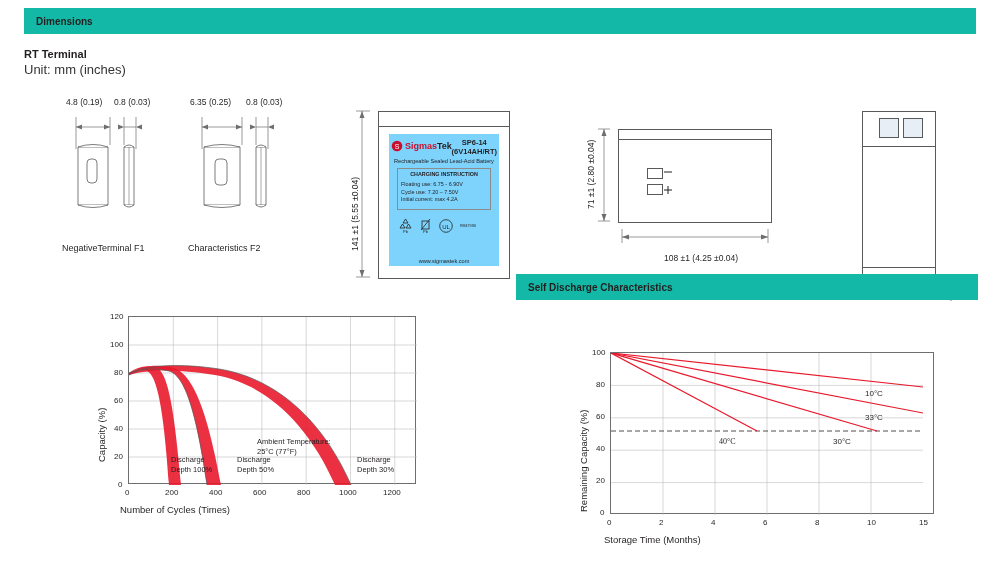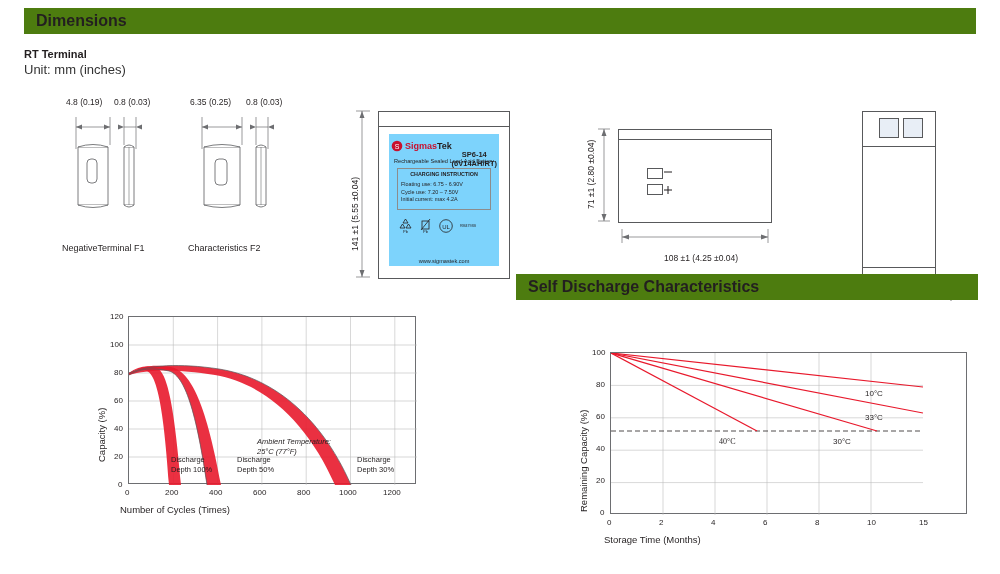--- a/index.html
+++ b/index.html
@@ -5,25 +5,25 @@
   html,body{margin:0;padding:0;}
   body{
     width:1000px;height:574px;
     background:#ffffff;
     font-family:"Liberation Sans", sans-serif;
     color:#231f20;
     position:relative;
     overflow:hidden;
   }
   .section-header{
-    background:#4d7c0f;
+    background:#14b8a6;
     height:26px;
     display:flex;align-items:center;
     padding-left:12px;
-    font-size:16px;font-weight:bold;
+    font-size:10px;font-weight:bold;
     color:#231f20;
   }
   
   #dimensions-section{position:absolute;left:24px;top:8px;width:952px;}
   #rt-terminal-title{font-size:11px;font-weight:bold;margin-top:14px;}
   #unit-label{font-size:13px;margin-top:2px;color:#333;}
 
   #dim-figures{position:relative;height:185px;margin-top:8px;}
 
   
@@ -71,21 +71,20 @@
   }
   .axis-title{
     position:absolute;font-size:9.5px;color:#231f20;white-space:nowrap;
   }
   .y-title{
     transform-origin:0 0;transform:rotate(-90deg);
   }
   .note{
     position:absolute;font-size:7.5px;line-height:1.35;color:#231f20;
     white-space:pre-line;
-    font-style:italic;
   }
   .curve-label{
     position:absolute;font-size:7.5px;line-height:1.35;color:#231f20;
     white-space:pre-line;
     margin-top:46px;
   }
   .temp-label{position:absolute;font-size:8px;color:#231f20;}
   svg{display:block;}
   .tiny-dot{position:absolute;width:2px;height:2px;background:#bfbfbf;}
 </style>
@@ -187,21 +186,21 @@
         <div class="label-box" style="left:10px;top:22px;width:110px;height:132px;border:none;">
           <div style="position:absolute;left:2px;top:6px;display:flex;align-items:center;">
             <svg width="12" height="12" viewBox="0 0 12 12">
                 <circle cx="6" cy="6" r="5.3" fill="#c8102e"></circle>
                 <text x="6" y="9" font-size="7" fill="#fff" text-anchor="middle" font-family="Liberation Sans, sans-serif">S</text>
               </svg>
             <span class="brand" style="margin-left:2px;">
               <span class="red">Sigmas</span><span>Tek</span>
             </span>
           </div>
-          <div class="model" style="position:absolute;right:2px;top:16px;">
+          <div class="model" style="position:absolute;right:2px;top:4px;">
             <div>SP6-14</div>
             <div>(6V14AH/RT)</div>
           </div>
           <div class="subbrand" style="position:absolute;left:0;top:24px;width:100%;">Rechargeable Sealed Lead-Acid Battery</div>
 
           <div class="charge-box" style="left:8px;top:34px;width:94px;height:42px;">
             <div class="charge-title">CHARGING INSTRUCTION</div>
             <div>Floating use: 6.75 - 6.90V</div>
             <div>Cycle use: 7.20 – 7.50V</div>
             <div>Initial current: max 4.2A</div>
@@ -358,21 +357,21 @@
   <div class="chart-wrap">
     <div class="axis-title y-title" style="left:62px;top:202px;">Remaining Capacity (%)</div>
 
     <div class="axis-label" style="left:76px;top:38px;">100</div>
     <div class="axis-label" style="left:80px;top:70px;">80</div>
     <div class="axis-label" style="left:80px;top:102px;">60</div>
     <div class="axis-label" style="left:80px;top:134px;">40</div>
     <div class="axis-label" style="left:80px;top:166px;">20</div>
     <div class="axis-label" style="left:84px;top:198px;">0</div>
 
-    <div class="plot" style="left:94px;top:42px;width:357px;height:162px;">
+    <div class="plot" style="left:94px;top:42px;width:324px;height:162px;">
       <svg width="312" height="162" viewBox="0 0 312 162">
         <g stroke="#bdbdbd" stroke-width="0.6">
           <line x1="0" y1="32.4" x2="312" y2="32.4"></line>
           <line x1="0" y1="64.8" x2="312" y2="64.8"></line>
           <line x1="0" y1="97.2" x2="312" y2="97.2"></line>
           <line x1="0" y1="129.6" x2="312" y2="129.6"></line>
           <line x1="52" y1="0" x2="52" y2="162"></line>
           <line x1="104" y1="0" x2="104" y2="162"></line>
           <line x1="156" y1="0" x2="156" y2="162"></line>
           <line x1="208" y1="0" x2="208" y2="162"></line>

